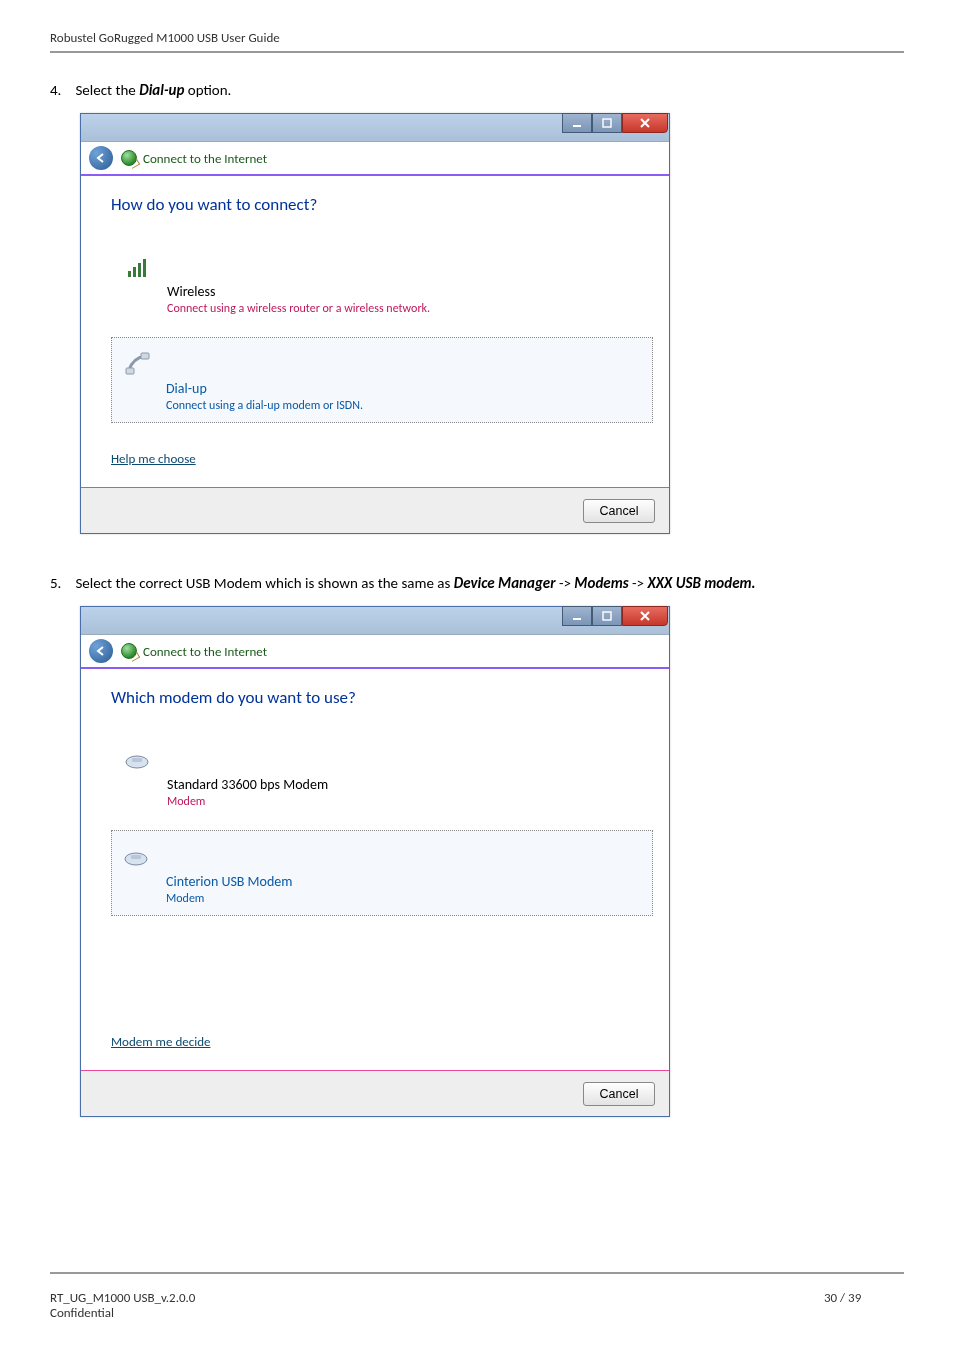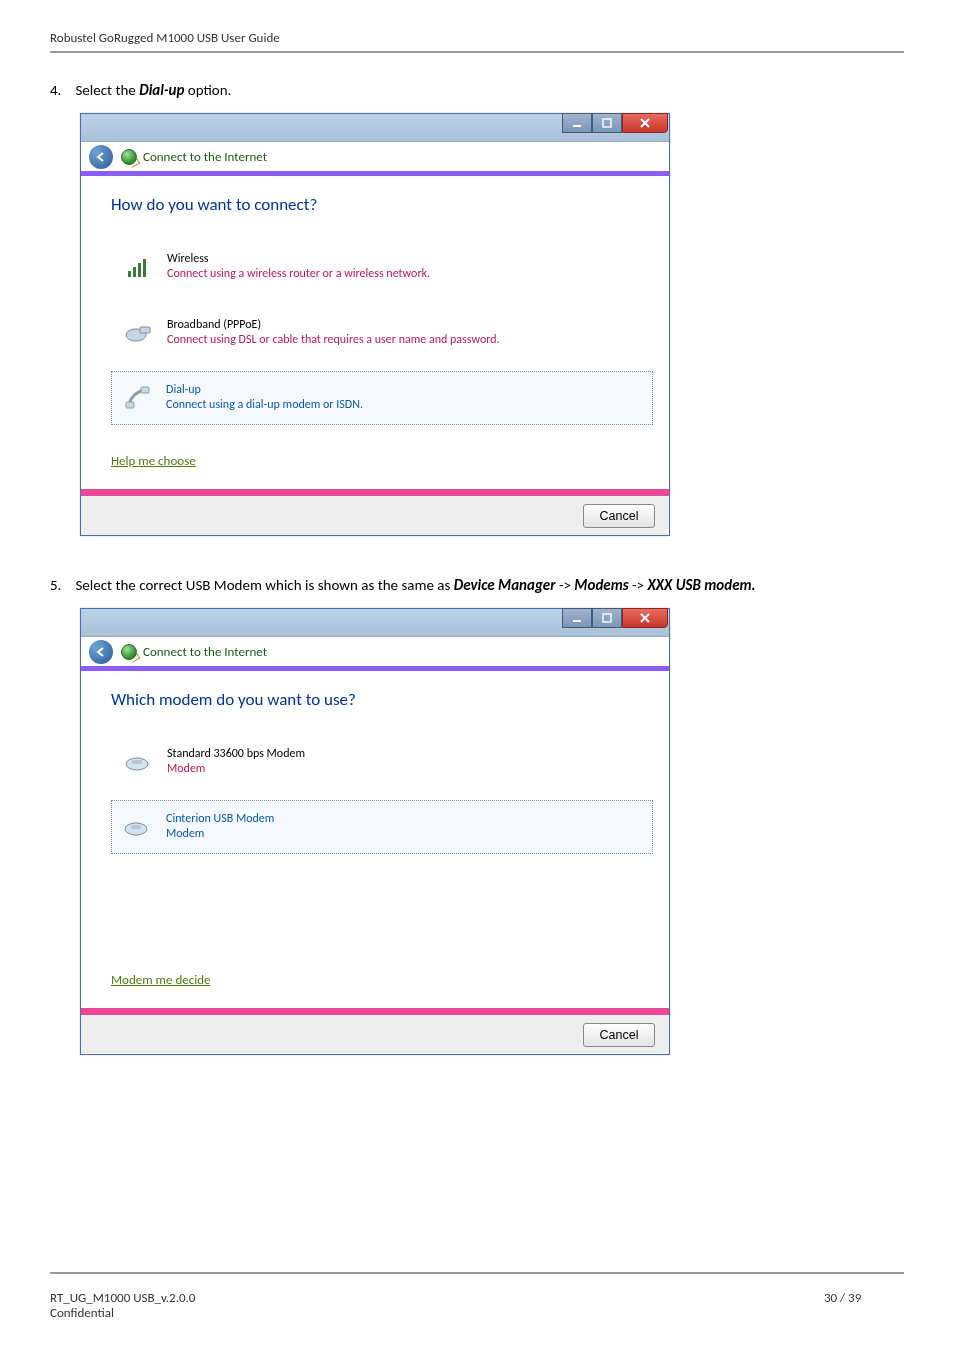--- a/index.html
+++ b/index.html
@@ -63,21 +63,21 @@
     background: linear-gradient(#e86b5f, #c7372b);
     border-color: #8a2820;
     border-top-right-radius: 0;
     border-bottom-right-radius: 4px;
   }
   .dialog-crumb {
     display: flex;
     align-items: center;
     height: 34px;
     padding: 0 8px;
-    border-bottom: 5px solid #8b5cf6;
+    border-bottom: 2px solid #8b5cf6;
     font-size: 13px;
     color: #1a5a1a;
   }
   .back-btn {
     width: 24px;
     height: 24px;
     border-radius: 50%;
     background: radial-gradient(circle at 30% 30%, #6fa3d8, #2a5a94);
     display: flex;
     align-items: center;
@@ -129,41 +129,42 @@
     width: 32px;
     height: 32px;
     margin-right: 12px;
     flex-shrink: 0;
     display: flex;
     align-items: center;
     justify-content: center;
   }
   .option-text { flex: 1; }
   .option-title {
-    font-size: 12px;
+    font-size: 14px;
     color: #000;
+    margin-top: 32px;
   }
   .option-title.blue { color: #0a5aa8; }
   .option-sub {
     font-size: 12px;
     color: #be185d;
     margin-top: 1px;
   }
   .option-sub.blue { color: #0a5aa8; }
   .help-link {
-    color: #4d7c0f;
+    color: #0c4a6e;
     text-decoration: underline;
     font-size: 13px;
     display: inline-block;
     margin-top: 18px;
   }
   .dialog-footer {
     height: 46px;
     background: #eee;
-    border-top: 7px solid #ec4899;
+    border-top: 1px solid #ec4899;
     display: flex;
     align-items: center;
     justify-content: flex-end;
     padding: 7px 14px;
   }
   .btn {
     min-width: 72px;
     height: 24px;
     border: 1px solid #888;
     border-radius: 3px;
@@ -241,32 +242,20 @@
               <rect x="19" y="6" width="3" height="18"></rect>
             </g>
           </svg>
       </div>
       <div class="option-text">
         <div class="option-title">Wireless</div>
         <div class="option-sub">Connect using a wireless router or a wireless network.</div>
       </div>
     </div>
 
-    <div class="option-row">
-      <div class="option-icon">
-        <svg width="30" height="24">
-            <ellipse cx="12" cy="14" rx="10" ry="6" fill="#c8d5e6" stroke="#7a8aa0"></ellipse>
-            <rect x="16" y="6" width="10" height="6" rx="1" fill="#c8d5e6" stroke="#7a8aa0"></rect>
-          </svg>
-      </div>
-      <div class="option-text">
-        <div class="option-title">Broadband (PPPoE)</div>
-        <div class="option-sub">Connect using DSL or cable that requires a user name and password.</div>
-      </div>
-    </div>
 
     <div class="option-row selected">
       <div class="option-icon">
         <svg width="30" height="28">
             <path d="M6 20 Q10 8 22 6" fill="none" stroke="#8a9aac" stroke-width="3"></path>
             <rect x="3" y="18" width="8" height="6" rx="1" fill="#d0d8e2" stroke="#8a9aac"></rect>
             <rect x="18" y="3" width="8" height="6" rx="1" fill="#d0d8e2" stroke="#8a9aac"></rect>
           </svg>
       </div>
       <div class="option-text">

